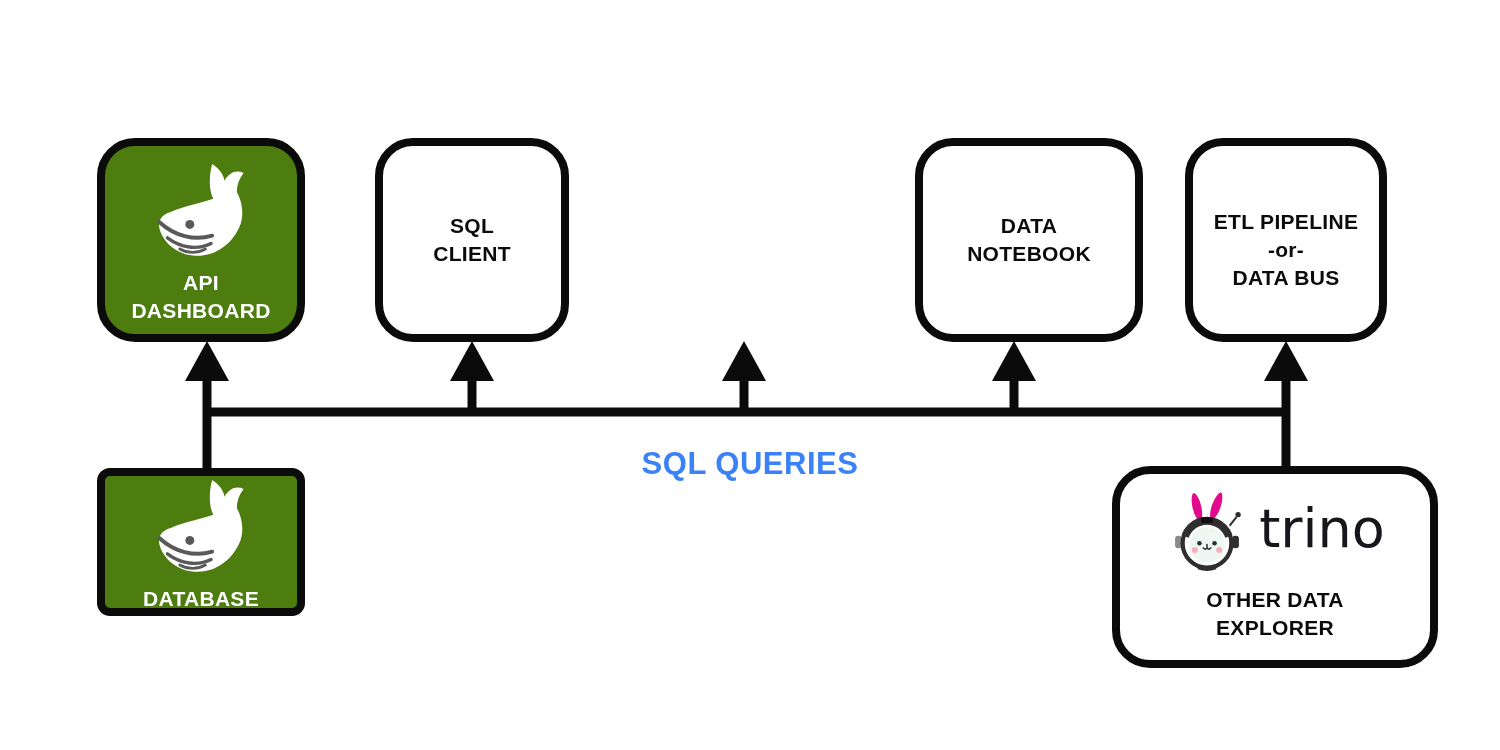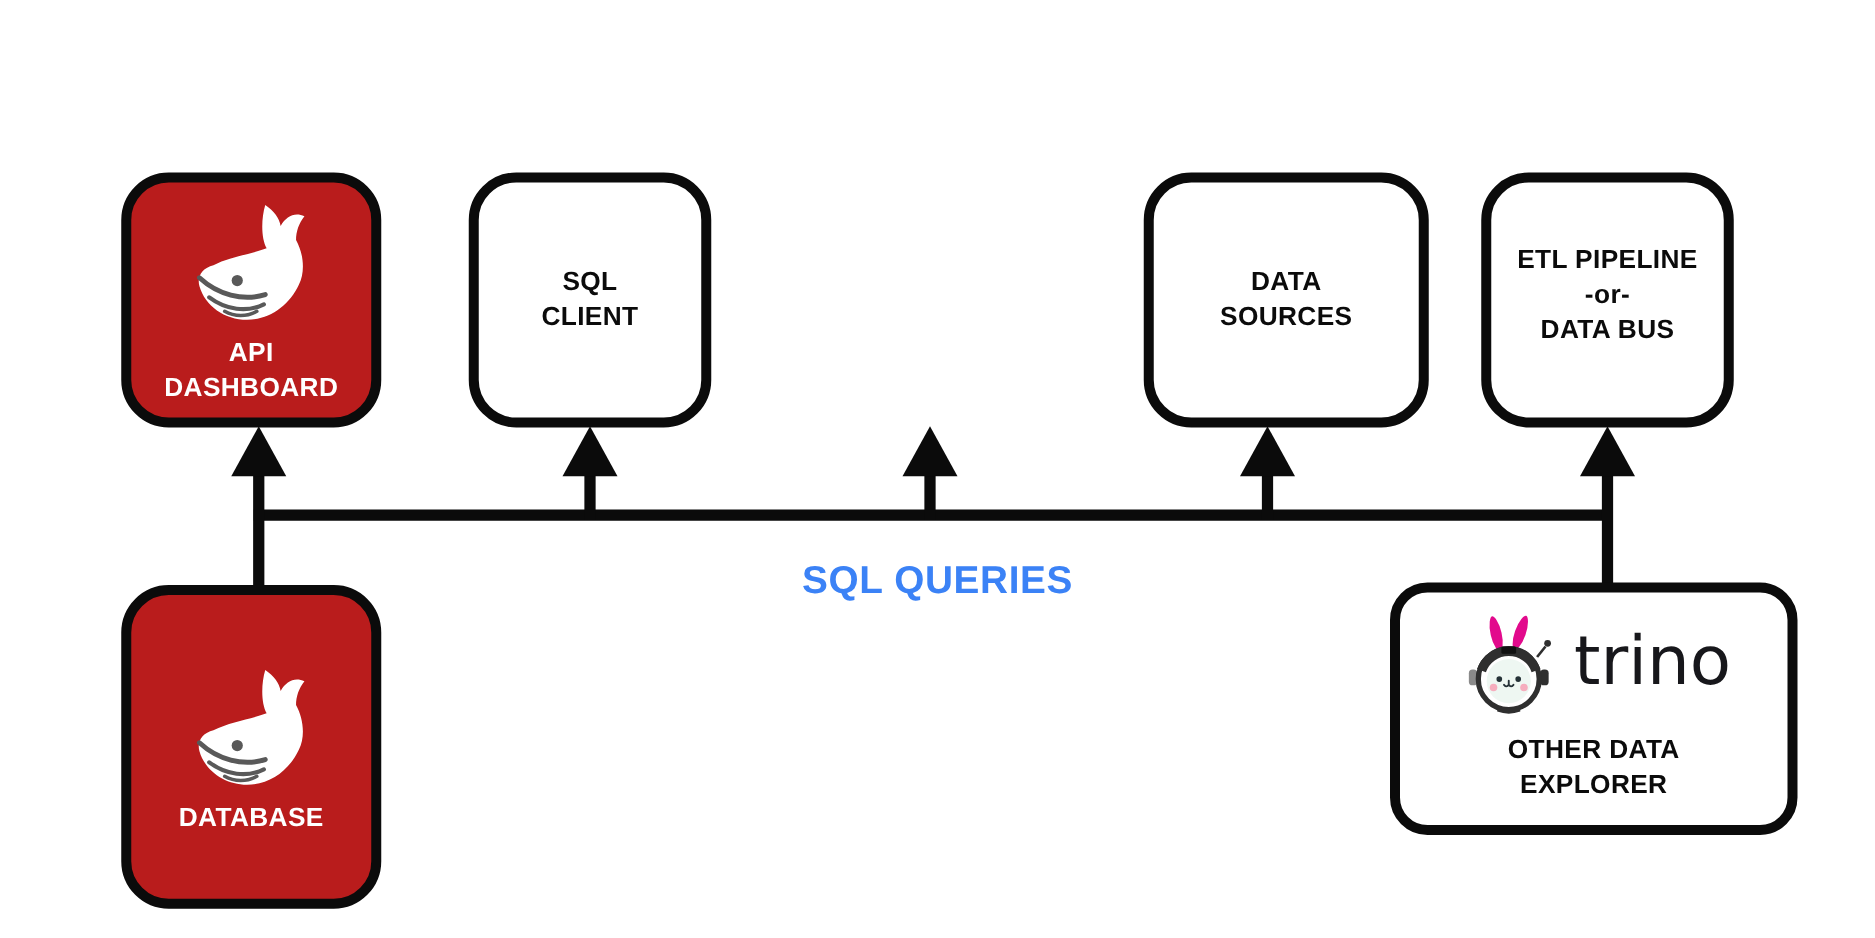--- a/index.html
+++ b/index.html
@@ -7,21 +7,21 @@
     position:relative;width:1500px;height:750px;background:#ffffff;overflow:hidden;
     font-family:"Liberation Sans", sans-serif;
   }
   .wires{position:absolute;left:0;top:0;width:1500px;height:750px;}
   .box{
     position:absolute;box-sizing:border-box;
     border:8px solid #0b0b0b;border-radius:38px;background:#ffffff;
     display:flex;flex-direction:column;align-items:center;justify-content:center;
     color:#0b0b0b;
   }
-  .box.dark{background:#b91c1c;color:#ffffff;}
+  .box.dark{background:#4d7c0f;color:#ffffff;}
   .label{font-weight:bold;font-size:21px;line-height:28px;text-align:center;letter-spacing:.3px;}
   .label .ln{display:block;}
   .dark .label{margin-top:2px;}
   .whale{width:118px;height:112px;flex:0 0 auto;}
   .bus-label{
     position:absolute;left:450px;top:446px;width:600px;text-align:center;
     font-weight:bold;font-size:31px;letter-spacing:.5px;color:#3b82f6;
   }
   .trino-box{justify-content:flex-start;padding-top:8px;}
   .brand-row{display:flex;align-items:center;justify-content:center;gap:10px;height:104px;}
@@ -74,48 +74,48 @@
     <div class="label">
       <span class="ln">SQL</span>
       <span class="ln">CLIENT</span>
     </div>
   </div>
 
 
   <div class="box" style="left:915px;top:138px;width:228px;height:204px;">
     <div class="label">
       <span class="ln">DATA</span>
-      <span class="ln">SOURCES</span>
+      <span class="ln">NOTEBOOK</span>
     </div>
   </div>
 
-  <div class="box" style="left:1185px;top:138px;width:202px;height:204px;justify-content:flex-start;padding-top:48px;">
+  <div class="box" style="left:1185px;top:138px;width:202px;height:204px;justify-content:flex-start;padding-top:62px;">
     <div class="label">
       <span class="ln">ETL PIPELINE</span>
       <span class="ln">-or-</span>
       <span class="ln">DATA BUS</span>
     </div>
   </div>
 
   <div class="bus-label">SQL QUERIES</div>
 
-  <div class="box dark" style="left:97px;top:468px;width:208px;height:259px;">
+  <div class="box dark" style="left:97px;top:468px;width:208px;height:148px;border-radius:13px;">
     <svg class="whale" viewBox="0 0 100 100">
       <path fill="#ffffff" d="M60 8 C66 12 70 17 71 23 C75 16 81 13 88 16 C84 21 82 27 82 33 C87 42 89 55 84 65 C77 80 63 90 47 90 C31 90 17 80 13 66 C11 59 15 53 23 51 C35 45 50 43 61 39 C57 32 57 18 60 8 Z"></path>
       <circle fill="#595959" cx="40" cy="62" r="4"></circle>
       <path fill="none" stroke="#595959" stroke-width="3.5" stroke-linecap="round" d="M13 60 C26 72 44 77 60 72"></path>
       <path fill="none" stroke="#595959" stroke-width="3" stroke-linecap="round" d="M20 74 C32 83 47 85 59 79"></path>
       <path fill="none" stroke="#595959" stroke-width="2.5" stroke-linecap="round" d="M31 84 C38 88 47 88 54 84"></path>
     </svg>
     <div class="label">
       <span class="ln">DATABASE</span>
     </div>
   </div>
 
-  <div class="box trino-box" style="left:1112px;top:466px;width:326px;height:202px;border-radius:30px;">
+  <div class="box trino-box" style="left:1112px;top:466px;width:326px;height:202px;">
     <div class="brand-row">
       <svg class="mascot" viewBox="0 0 100 100">
 
         <g>
           <ellipse cx="38" cy="18" rx="7" ry="19" fill="#e20a8c" stroke="#ffffff" stroke-width="3.5" transform="rotate(-13 38 18)"></ellipse>
           <ellipse cx="61" cy="17" rx="7" ry="19" fill="#e20a8c" stroke="#ffffff" stroke-width="3.5" transform="rotate(19 61 17)"></ellipse>
         </g>
 
         <line x1="77" y1="40" x2="85" y2="30" stroke="#2f2f2f" stroke-width="2.5"></line>
         <circle cx="87" cy="27" r="3.2" fill="#2f2f2f"></circle>

